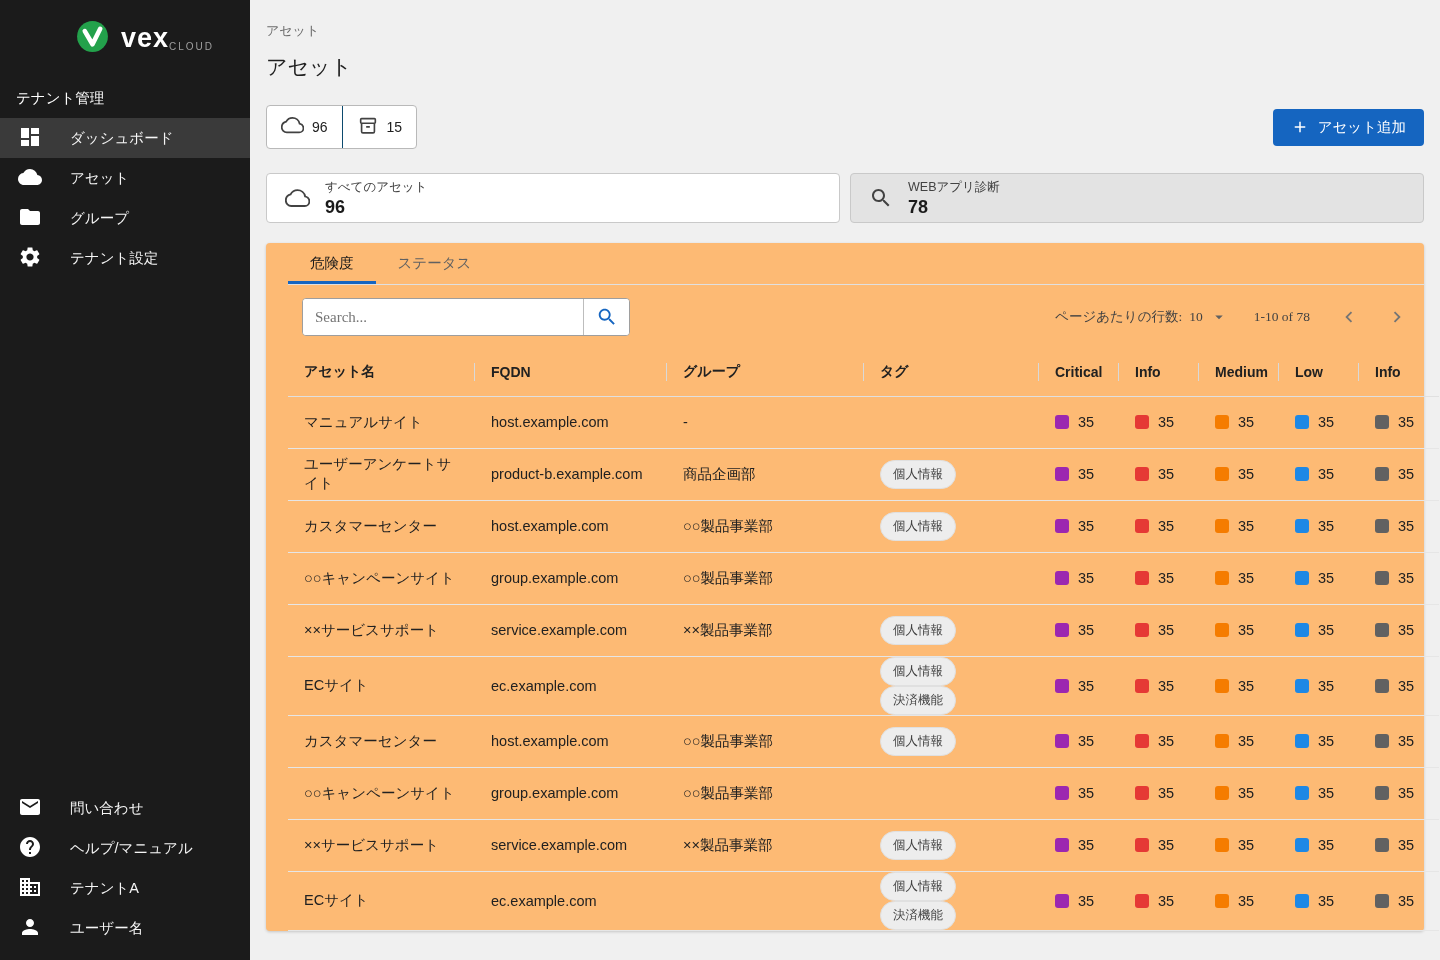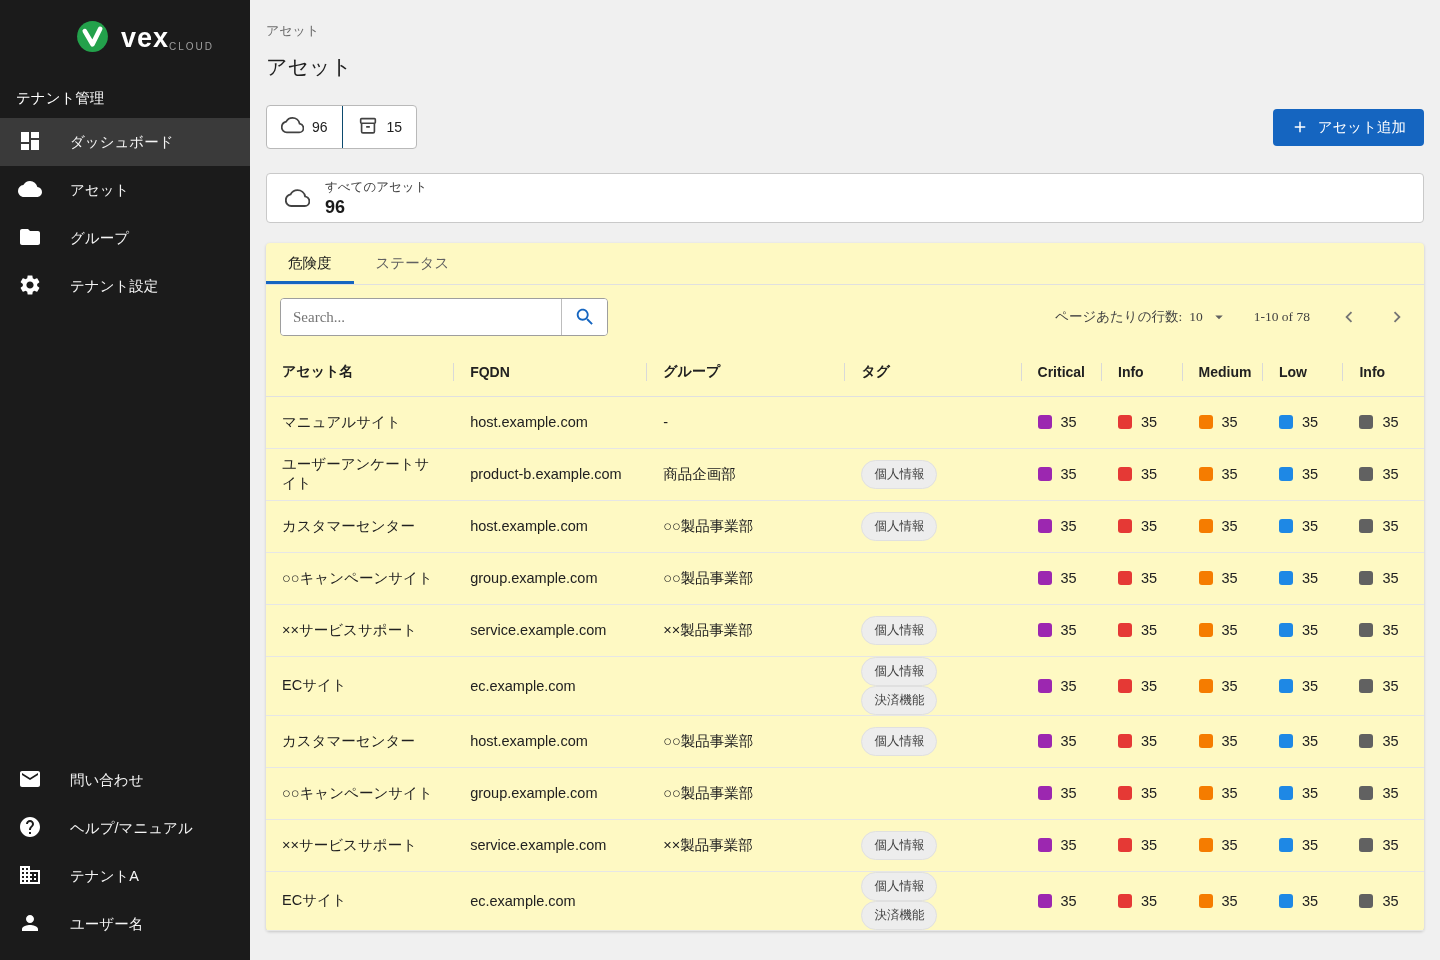--- a/index.html
+++ b/index.html
@@ -7,21 +7,21 @@
   body { font-family:"Liberation Sans","DejaVu Sans",sans-serif; background:#f0f0f0; color:#212121; }
   .app { display:flex; width:100%; height:100%; }
 
   
   .sidebar { width:250px; background:#1b1b1b; color:#fff; display:flex; flex-direction:column; flex-shrink:0; padding-bottom:12px; }
   .logo-row { display:flex; align-items:center; gap:6px; padding:18px 16px 14px 74px; }
   .brand-block { display:flex; flex-direction:row; align-items:flex-end; }
   .brand-name { font-size:27px; font-weight:bold; letter-spacing:1px; line-height:1; }
   .brand-sub { font-size:10px; color:#9e9e9e; letter-spacing:2px; margin-top:3px; }
   .section-title { padding:16px 16px 10px; font-size:14.5px; color:#ffffff; }
-  .nav-item { height:48px; display:flex; align-items:center; gap:28px; padding:0 18px; cursor:pointer; font-size:14.5px; color:#f5f5f5; }
+  .nav-item { height:40px; display:flex; align-items:center; gap:28px; padding:0 18px; cursor:pointer; font-size:14.5px; color:#f5f5f5; }
   .nav-item.active { background:#3a3a3a; }
   .nav-item svg { flex-shrink:0; }
   .sidebar-spacer { flex:1; }
 
   
   .main { flex:1; padding:22px 16px 0; min-width:0; }
   .breadcrumb { font-size:13px; color:#6b6b6b; margin-bottom:13px; }
   .page-title { font-size:21px; font-weight:500; color:#1f1f1f; margin-bottom:24px; }
 
   .header-row { display:flex; justify-content:space-between; align-items:center; margin-bottom:24px; }
@@ -31,21 +31,21 @@
   .add-button { display:flex; align-items:center; gap:9px; background:#1565c0; color:#fff; border:none; border-radius:4px; padding:9px 18px; font-size:14.5px; cursor:pointer; font-family:inherit; }
 
   .stats-row { display:flex; gap:10px; margin-bottom:20px; }
   .stat-card { flex:1; height:50px; border-radius:4px; display:flex; align-items:center; gap:15px; padding:0 18px; cursor:pointer; }
   .stat-card.white { background:#fff; border:1px solid #c9c9c9; }
   .stat-card.gray { background:#e3e3e3; border:1px solid #c9c9c9; }
   .stat-text { display:flex; flex-direction:column; }
   .stat-label { font-size:12.5px; color:#424242; }
   .stat-value { font-size:18px; font-weight:bold; color:#1a1a1a; margin-top:1px; }
 
-  .panel { background:#fef9c3; border-radius:4px; box-shadow:0 1px 3px rgba(0,0,0,0.18); }
+  .panel { background:#fdba74; border-radius:4px; box-shadow:0 1px 3px rgba(0,0,0,0.18);padding-left:22px; }
   .tab-bar { display:flex; border-bottom:1px solid #e0e0e0; }
   .tab { padding:11px 22px 8px; font-size:14.5px; color:#616161; cursor:pointer; border-bottom:3px solid transparent; }
   .tab.active { color:#1a1a1a; border-bottom-color:#1565c0; }
 
   .toolbar { display:flex; justify-content:space-between; align-items:center; padding:13px 14px;font-family:Liberation Serif, serif; }
   .search-box { display:flex; align-items:stretch; border:1px solid #9e9e9e; border-radius:4px; overflow:hidden; width:328px; height:38px; background:#fff; }
   .search-box input { flex:1; border:none; outline:none; padding:0 12px; font-size:15px; font-family:inherit; color:#212121; }
   .search-btn { width:46px; display:flex; align-items:center; justify-content:center; background:#fff; border:none; border-left:1px solid #bdbdbd; cursor:pointer; }
   .pagination { display:flex; align-items:center; gap:26px; font-size:13.5px; color:#424242; }
   .rpp { display:flex; align-items:center; gap:7px; cursor:pointer; }
@@ -174,20 +174,31 @@
     <div class="stats-row">
       <div class="stat-card white">
         <span style="display:flex;">
             <svg width="25" height="25" viewBox="0 0 24 24" fill="none" stroke="#424242" stroke-width="1.8">
               <path d="M19.35 10.04A7.49 7.49 0 0 0 12 4C9.11 4 6.6 5.64 5.35 8.04A5.994 5.994 0 0 0 0.8 14c0 2.87 2.33 5.2 5.2 5.2h13c2.43 0 4.4-1.97 4.4-4.4 0-2.32-1.8-4.2-4.05-4.76z"></path>
             </svg>
           </span>
         <span class="stat-text">
           <span class="stat-label">すべてのアセット</span>
           <span class="stat-value">96</span>
+        </span>
+      </div>
+      <div class="stat-card gray">
+        <span style="display:flex;">
+            <svg width="24" height="24" viewBox="0 0 24 24" fill="#424242">
+              <path d="M15.5 14h-.79l-.28-.27C15.41 12.59 16 11.11 16 9.5 16 5.91 13.09 3 9.5 3S3 5.91 3 9.5 5.91 16 9.5 16c1.61 0 3.09-.59 4.23-1.57l.27.28v.79l5 4.99L20.49 19l-4.99-5zm-6 0C7.01 14 5 11.99 5 9.5S7.01 5 9.5 5 14 7.01 14 9.5 11.99 14 9.5 14z"></path>
+            </svg>
+          </span>
+        <span class="stat-text">
+          <span class="stat-label">WEBアプリ診断</span>
+          <span class="stat-value">78</span>
         </span>
       </div>
     </div>
 
     <div class="panel">
       <div class="tab-bar">
         <div class="tab active">危険度</div>
         <div class="tab">ステータス</div>
       </div>
 

